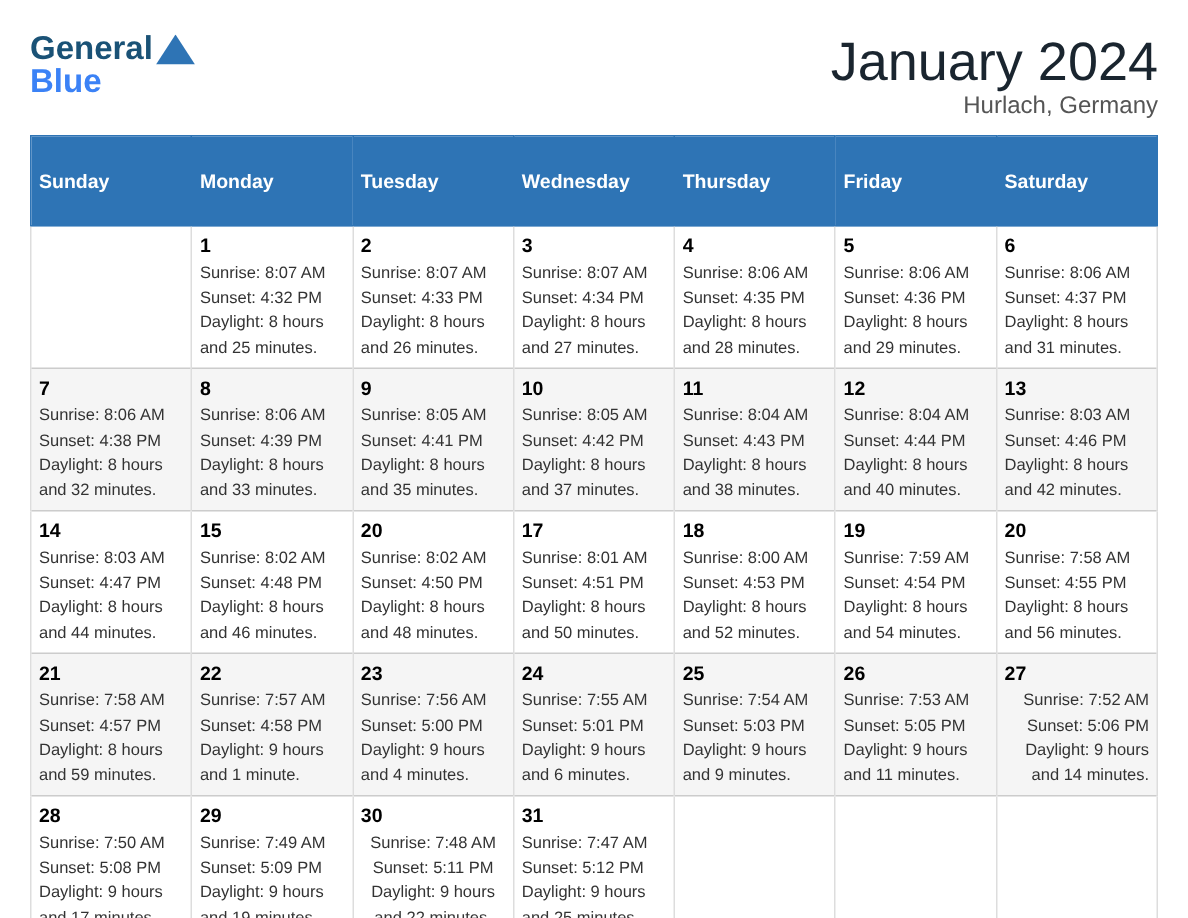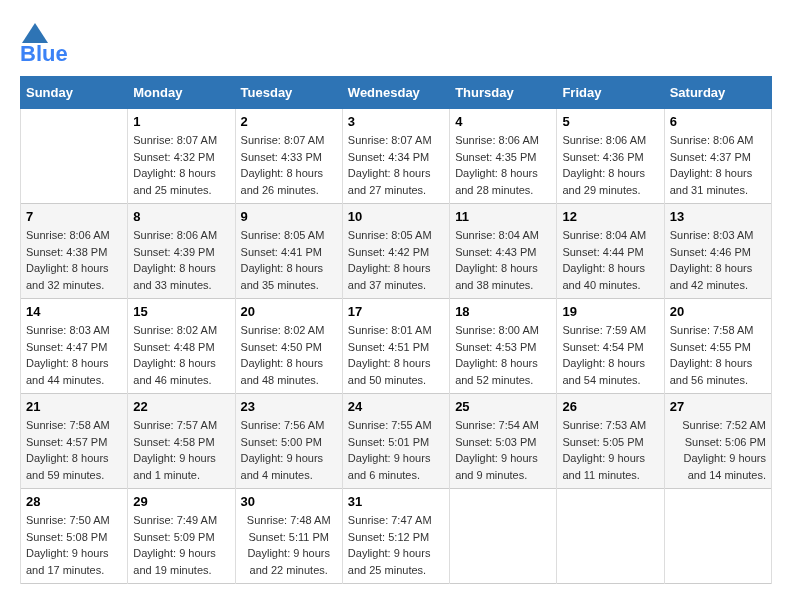--- a/index.html
+++ b/index.html
@@ -33,21 +33,21 @@
       color: #555;
     }
     table {
       width: 100%;
       border-collapse: collapse;
       font-size: 11px;
     }
     thead tr th {
       background-color: #2e74b5;
       color: white;
-      padding: 8px 5px;
+      padding: 22px 5px;
       text-align: left;
       font-size: 13px;
       font-weight: bold;
       border: 1px solid #2e74b5;
     }
     tbody tr {
       border-bottom: 1px solid #ccc;
     }
     tbody tr td {
       vertical-align: top;
@@ -79,31 +79,35 @@
   </style>
 </head>
 <body>
 
 <div class="header">
   <div class="logo">
     <div>
       <div style="display:flex; align-items:center;">
         <div style="font-size:22px; font-weight:bold; color:#1a5276; line-height:1.1;">
           <span>
-            <svg style="display:inline-block;vertical-align:middle;margin-left:2px;" width="26" height="20" viewBox="0 0 26 20">
+            <span style="color:#1a5276;">General</span><svg style="display:inline-block;vertical-align:middle;margin-left:2px;" width="26" height="20" viewBox="0 0 26 20">
                 <polygon points="0,20 13,0 26,20" fill="#2e74b5"></polygon>
               </svg>
           </span>
         </div>
         <div></div>
       </div>
       <div style="font-size:22px; font-weight:bold; color:#3b82f6; line-height:1.1; margin-top:-2px;">
         <span>Blue</span>
       </div>
     </div>
+  </div>
+  <div class="title-area">
+    <div class="month-title">January 2024</div>
+    <div class="location">Hurlach, Germany</div>
   </div>
 </div>
 
 <table>
   <thead>
     <tr id="col-headers">
         <th>Sunday</th>
         <th>Monday</th>
         <th>Tuesday</th>
         <th>Wednesday</th>

